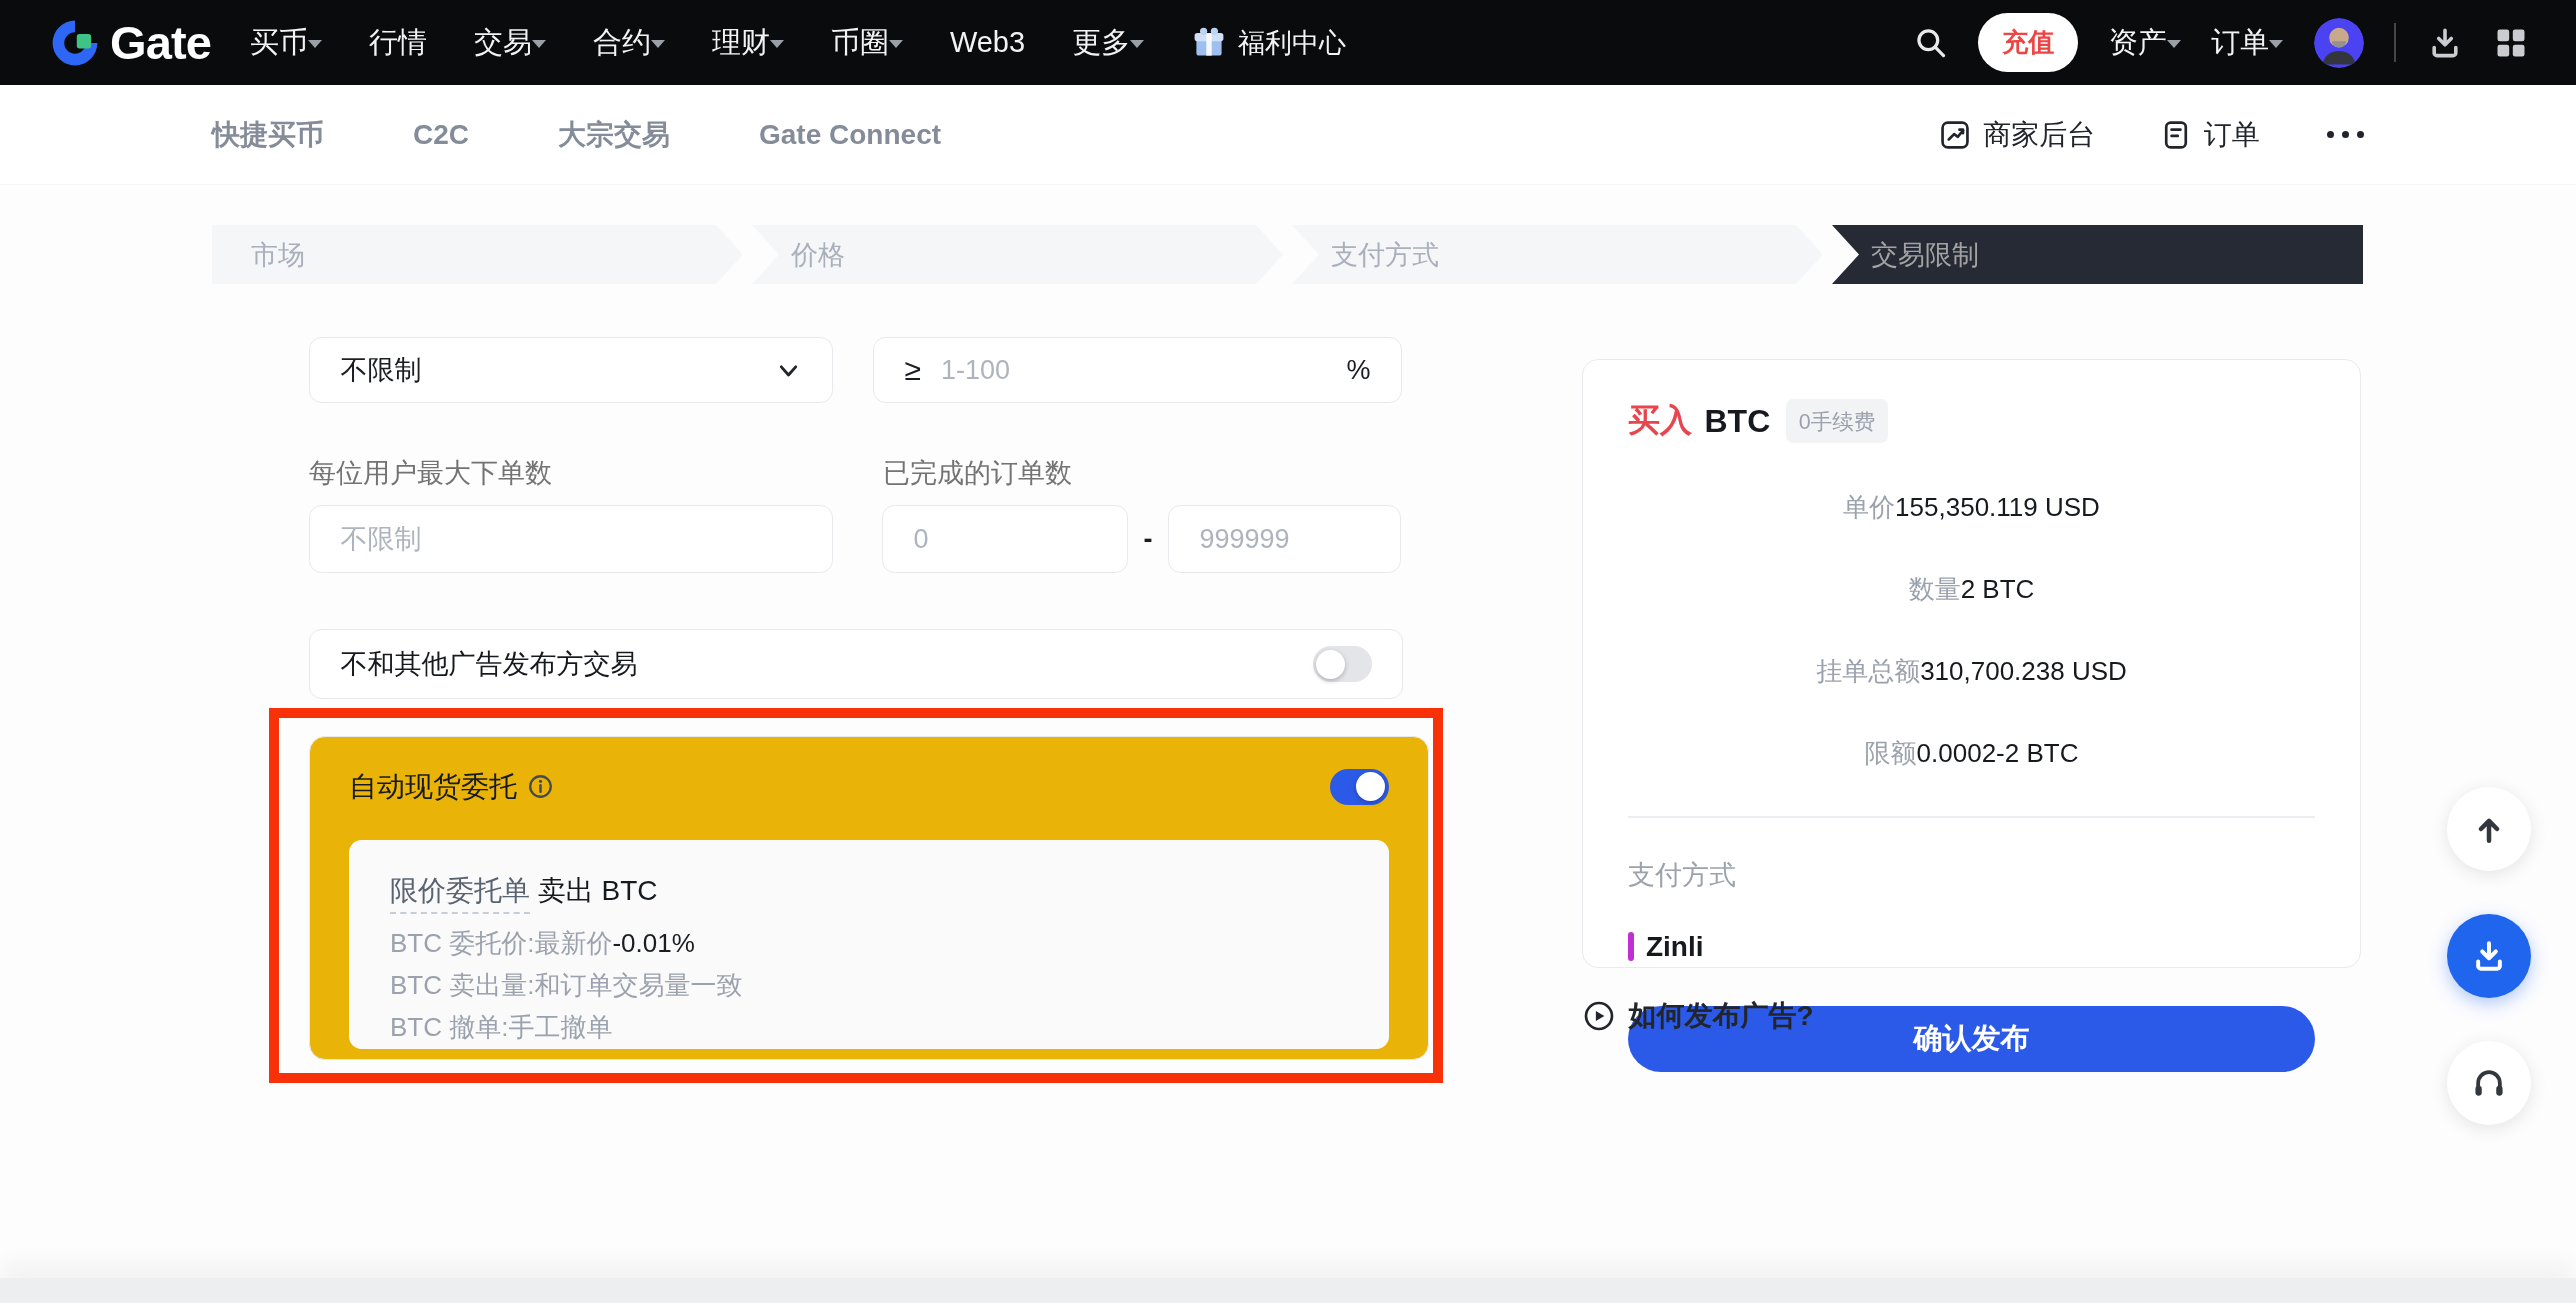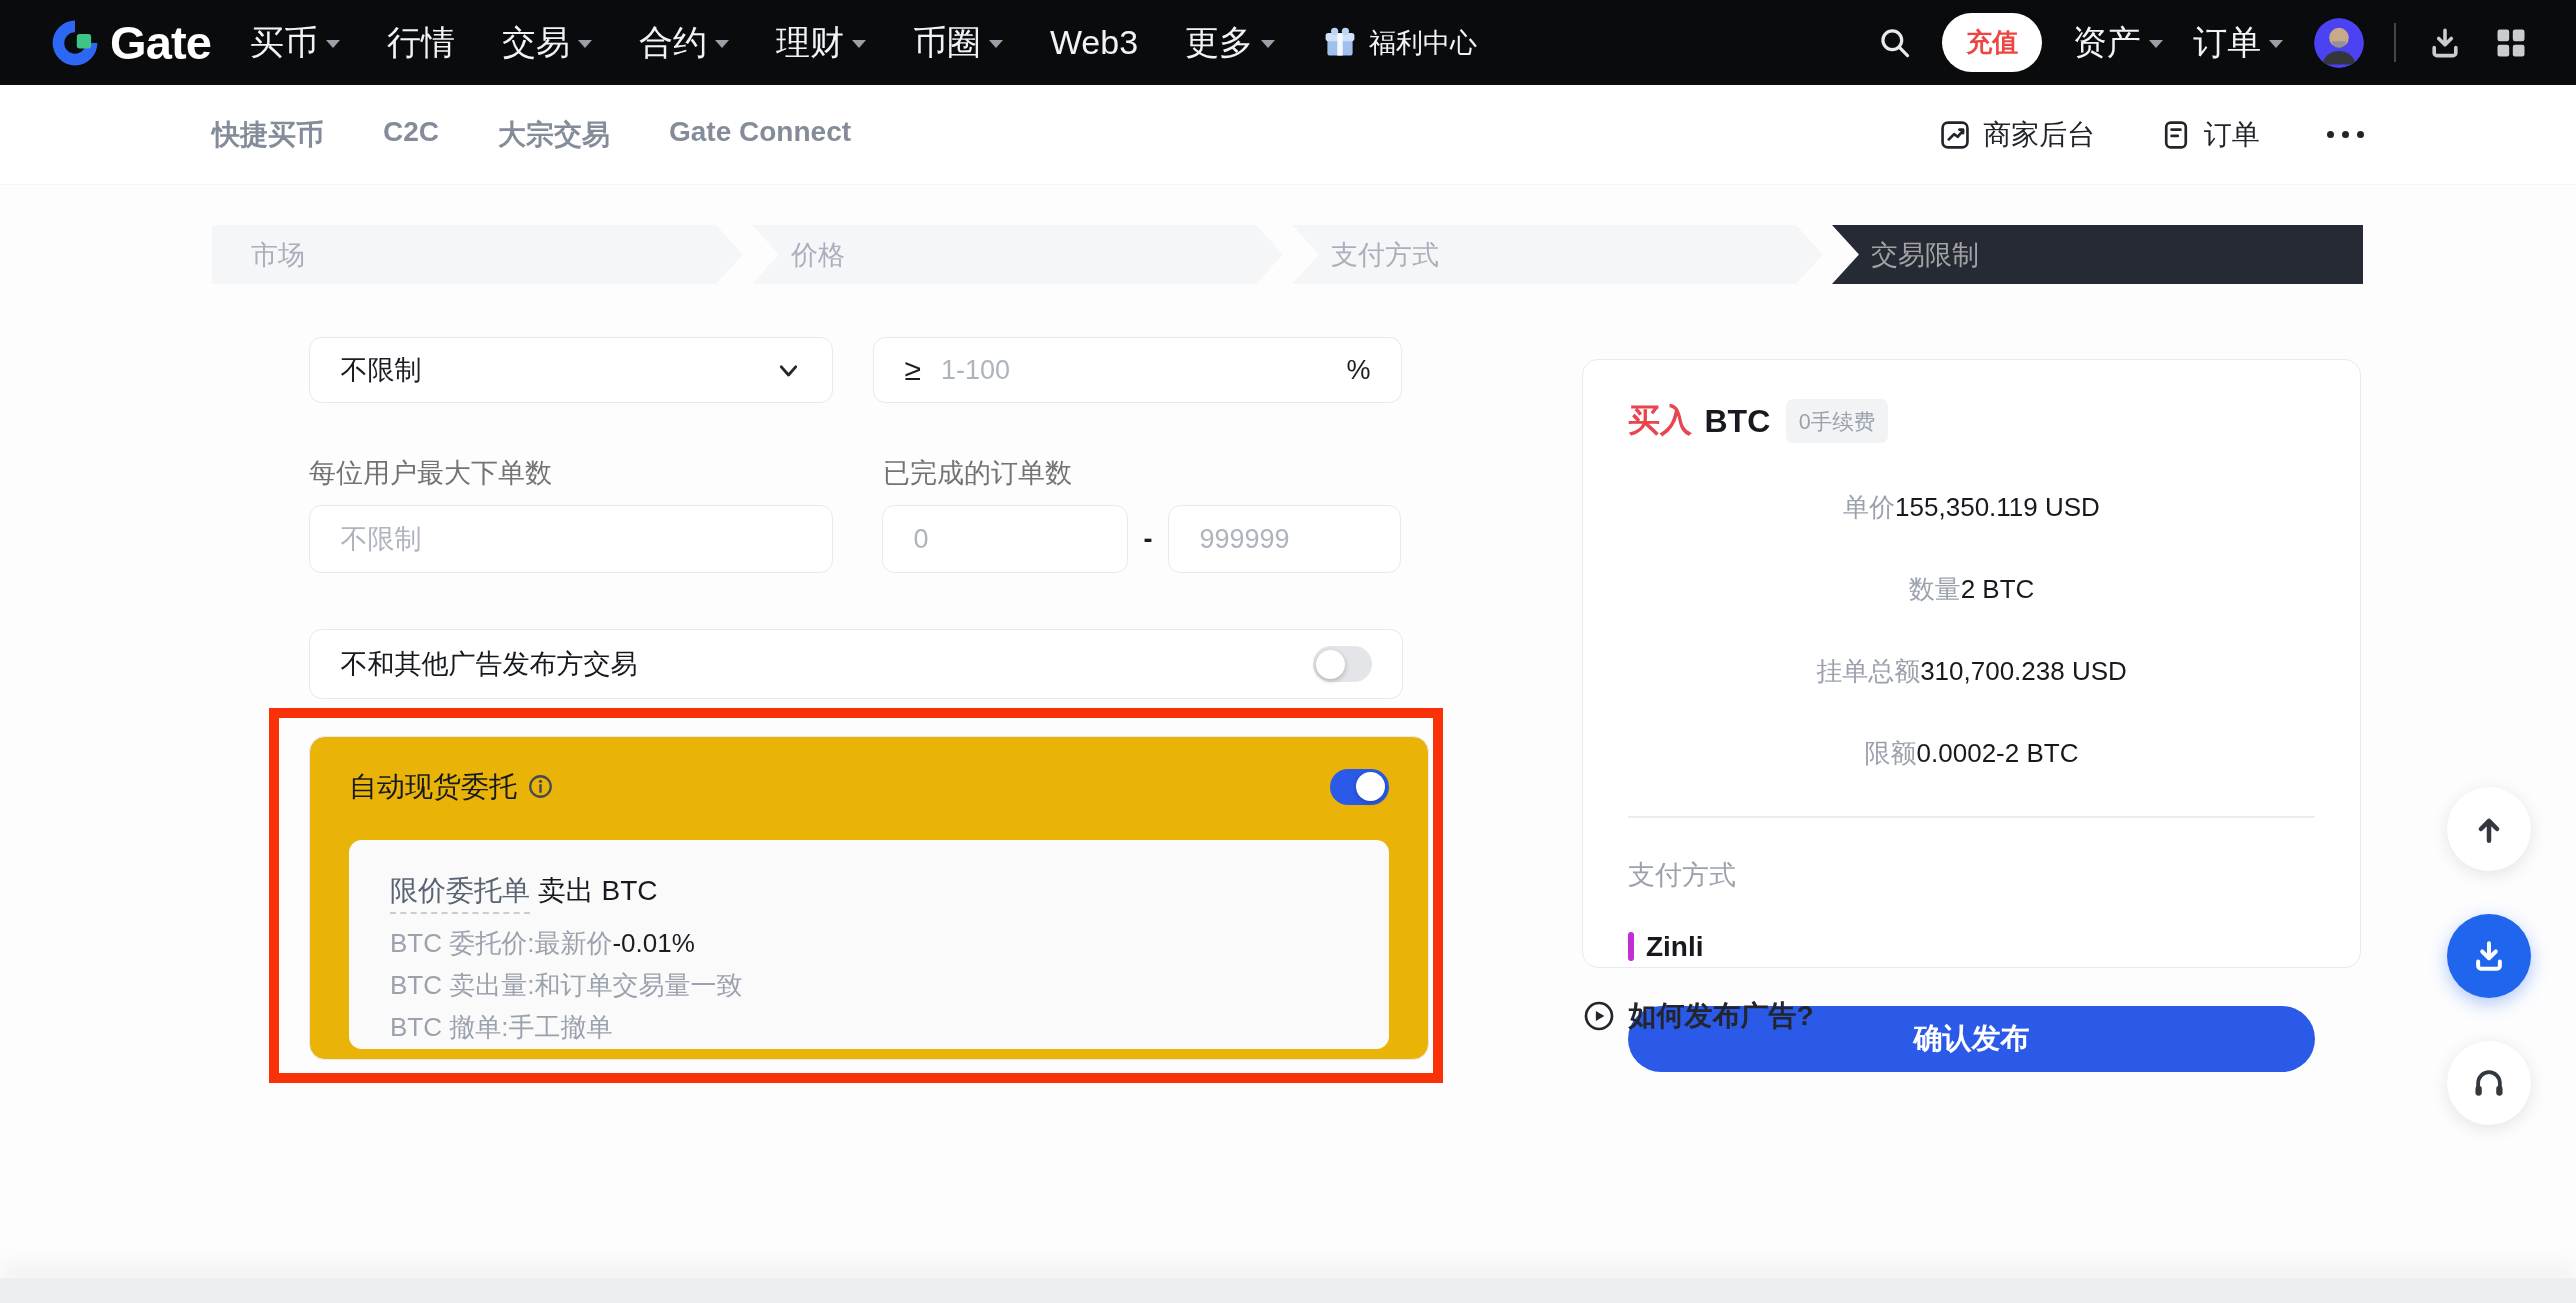--- a/index.html
+++ b/index.html
@@ -6,34 +6,34 @@
   html,body { width:2576px; height:1303px; overflow:hidden; background:#fff;
     font-family:"Liberation Sans", sans-serif; color:#16191E; }
   .page { position:relative; width:2576px; height:1303px; background:#FDFDFE; }
 
   
   .topnav { position:absolute; left:0; top:0; width:100%; height:85px; background:#0A0B0D;
     display:flex; align-items:center; padding:0 47px 0 49px; }
   .logo { display:flex; align-items:center; gap:9px; }
   .logo-text { color:#fff; font-size:47px; font-weight:bold; letter-spacing:-0.9px; }
   .mainmenu { display:flex; align-items:center; gap:47px; margin-left:39px; }
-  .nav-item { color:#F2F3F5; font-size:34px; font-weight:500; display:flex; align-items:center; gap:8px; cursor:pointer;text-align:center; }
+  .nav-item { color:#F2F3F5; font-size:29px; font-weight:500; display:flex; align-items:center; gap:0; cursor:pointer;text-align:center; }
   .caret { width:0; height:0; border-left:7.2px solid transparent; border-right:7.2px solid transparent;
     border-top:8px solid #9AA0A9; margin-top:3.6px; }
   .welfare { display:flex; align-items:center; gap:10.8px; margin-left:47px; color:#F2F3F5; font-size:27px; font-weight:500; }
   .topnav-right { margin-left:auto; display:flex; align-items:center; gap:30.5px; }
   .pill-btn { background:#fff; color:#ef4444; font-size:26px; font-weight:600;
     padding:11.7px 24px; border-radius:895px; border:none; cursor:pointer; }
   .avatar { width:50px; height:50px; border-radius:50%; overflow:hidden; flex:0 0 auto; cursor:pointer; }
   .vsep { width:1.8px; height:39px; background:#43464C; }
 
   
   .subnav { position:absolute; left:0; top:85px; width:100%; height:100px; background:#fff;
     display:flex; align-items:center; padding:0 210px 0 212px; border-bottom:0.9px solid #F5F6F7; }
-  .subnav-left { display:flex; gap:59px; }
+  .subnav-left { display:flex; align-items:center; gap:89px; }
   .subnav-item { font-size:28px; font-weight:700; color:#848C99; cursor:pointer; }
   .subnav-right { margin-left:auto; display:flex; align-items:center; gap:65px; }
   .subnav-action { display:flex; align-items:center; gap:11.7px; font-size:28px; font-weight:500; color:#21242A; cursor:pointer; }
   .dots { display:flex; gap:8px; cursor:pointer; padding:9px 1.8px; }
   .dots i { width:7.2px; height:7.2px; border-radius:50%; background:#21242A; }
 
   
   .stepper { position:absolute; left:212px; top:225px; width:2151px; height:59px; display:flex; }
   .step { flex:1; margin-right:9px; background:#F5F6F8; color:#A9B0BC; font-size:27px; font-weight:500;
     display:flex; align-items:center; padding-left:39px;

